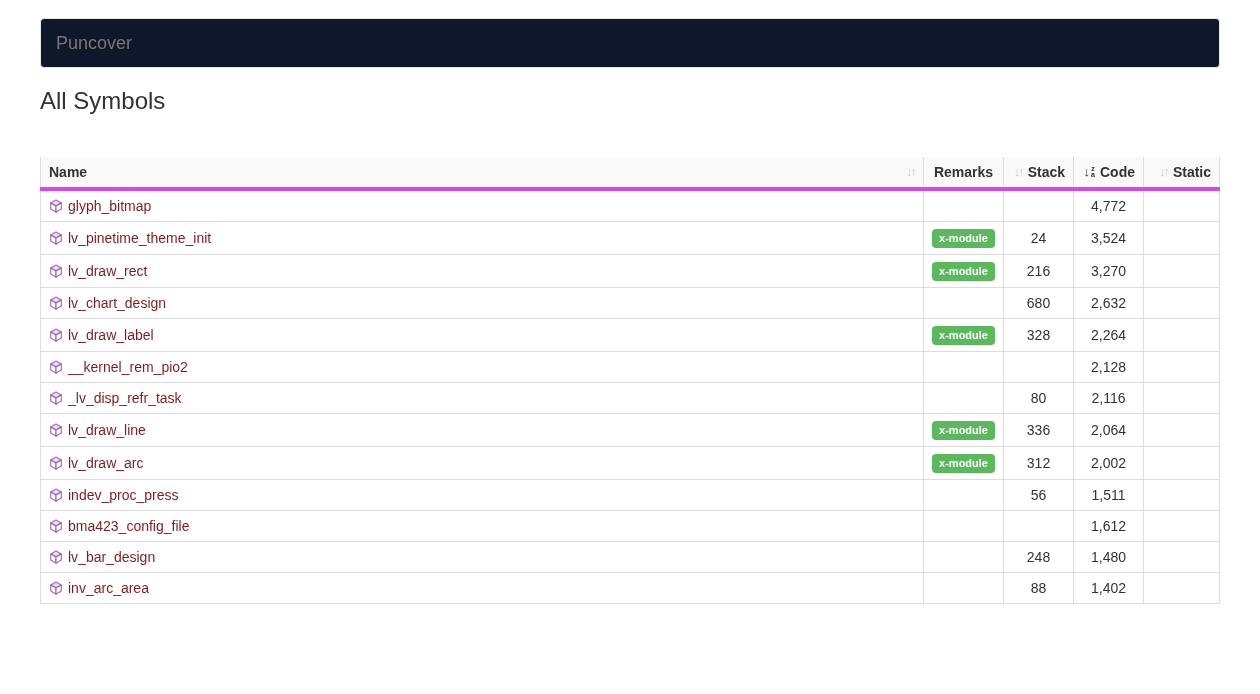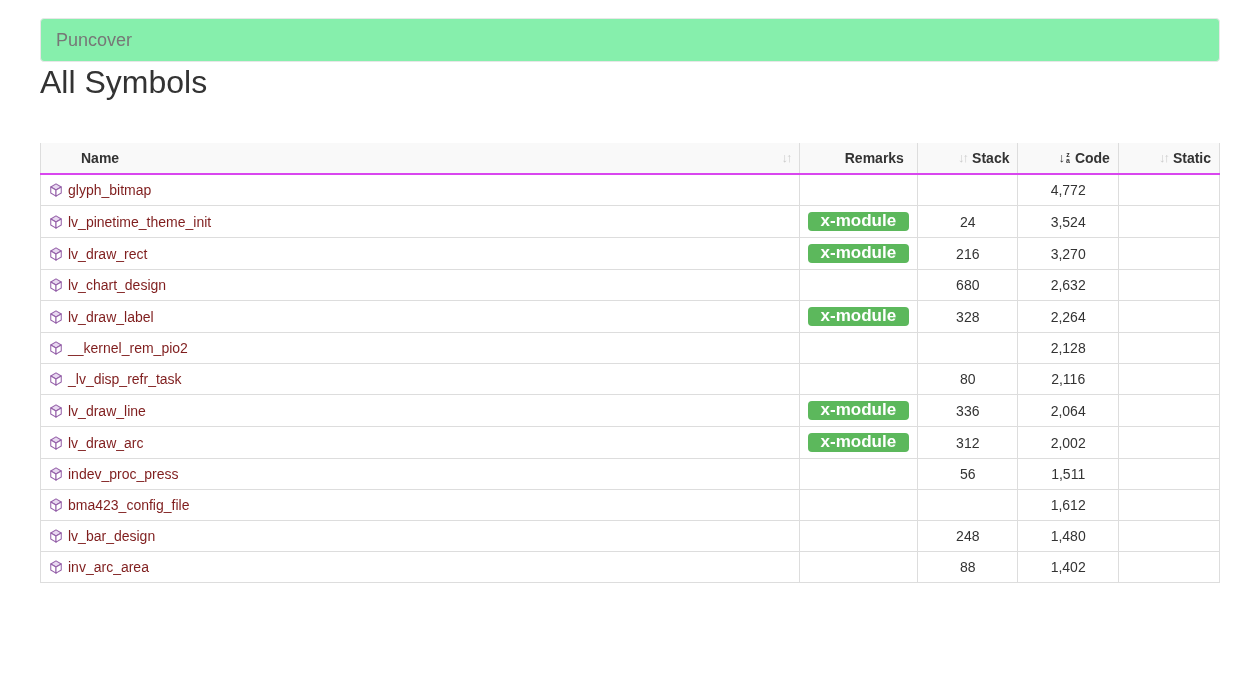--- a/index.html
+++ b/index.html
@@ -8,40 +8,40 @@
     overflow: hidden;
     background: #fff;
     font-family: "Liberation Sans", sans-serif;
     color: #333;
   }
   .container { margin: 0 40px; width: 1180px; }
 
   
   .navbar {
     margin-top: 18px;
-    height: 44px;
-    background: #86efac;
+    height: 50px;
+    background: #0f172a;
     border: 1px solid #e7e7e7;
     border-radius: 4px;
     display: flex;
     align-items: center;
   }
   .navbar-brand {
     padding: 0 15px;
     font-size: 18px;
     line-height: 50px;
     color: #777;
     text-decoration: none;
     cursor: pointer;
   }
 
   
   h1.page-title {
-    margin-top: 3px;
-    font-size: 32px;
+    margin-top: 20px;
+    font-size: 24px;
     font-weight: 500;
     line-height: 1.1;
     color: #333;
   }
 
   
   table.symbols {
     margin-top: 43px;
     width: 100%;
     border-collapse: collapse;
@@ -49,26 +49,25 @@
   }
   table.symbols th, table.symbols td {
     border: 1px solid #ddd;
     padding: 6px 8px;
     line-height: 18px;
     vertical-align: middle;
   }
   table.symbols thead th {
     background: #f9f9f9;
     border-top: none;
-    border-bottom: 2px solid #d946ef;
+    border-bottom: 4px solid #d946ef;
     font-weight: bold;
     color: #333;
     cursor: pointer;
     white-space: nowrap;
-    padding-left: 40px;
   }
   .th-name  { text-align: left; }
   .th-name .th-inner { display: flex; justify-content: space-between; align-items: center; }
   .th-center{ text-align: center; }
   .th-num .th-inner { display: flex; justify-content: flex-end; align-items: center; gap: 5px; }
 
   col.c-remarks { width: 70px; }
   col.c-stack   { width: 70px; }
   col.c-code    { width: 70px; }
   col.c-static  { width: 76px; }
@@ -104,24 +103,24 @@
     text-decoration: none;
     cursor: pointer;
   }
   .cube-icon { vertical-align: -2px; margin-right: 5px; }
 
   
   .badge-xmodule {
     display: inline-block;
     background: #5cb85c;
     color: #fff;
-    font-size: 17px;
+    font-size: 11px;
     font-weight: bold;
     line-height: 12px;
-    padding: 3px 13px 4px;
+    padding: 3px 7px 4px;
     border-radius: 4px;
     white-space: nowrap;
   }
 </style>
 </head>
 <body>
 
 <div class="container">
 
   <nav class="navbar">

